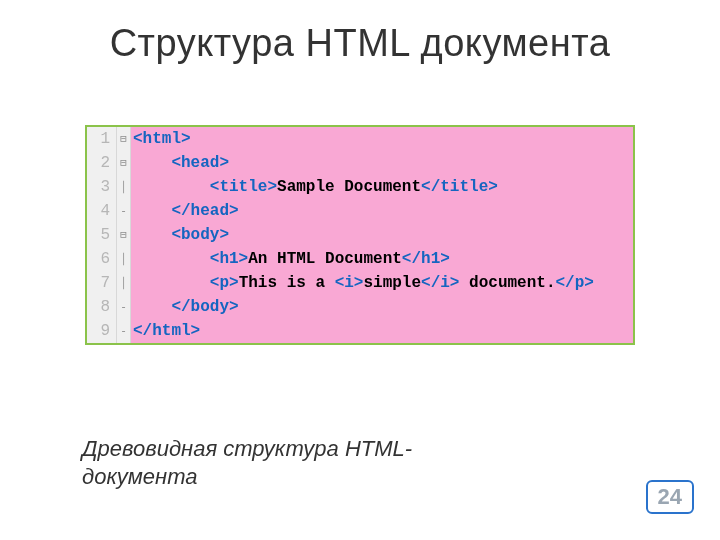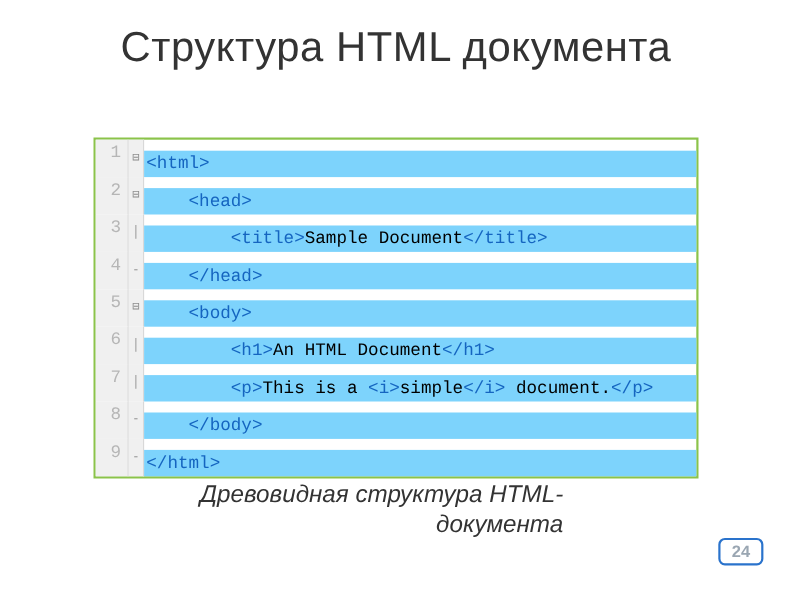--- a/index.html
+++ b/index.html
@@ -49,48 +49,46 @@
       align-items: center;
       justify-content: center;
       color: #8e8e8e;
       font-size: 11px;
       line-height: 1;
       user-select: none;
     }
     .code {
       flex: 1;
       padding-left: 2px;
-      background: #7dd3fc;
+      background: #f9a8d4;
       white-space: pre;
-      font-weight: normal;
-      margin-top: 10px;
+      font-weight: bold;
     }
     .code .tag { color: #1565c0; }
     .code .txt { color: #000; }
     .caption {
       position: absolute;
       left: 82px;
       bottom: 50px;
       width: 430px;
       font-size: 22px;
       font-style: italic;
       color: #333;
       line-height: 1.25;
-      text-align: right;
     }
     .pagenum {
       position: absolute;
       right: 26px;
       bottom: 26px;
       border: 2px solid #2a73cc;
       border-radius: 6px;
       padding: 2px 10px;
       color: #9aa6b2;
       font-weight: bold;
-      font-size: 15px;
+      font-size: 22px;
     }
   </style>
 </head>
 <body>
 
 <h1 class="title">Структура HTML документа</h1>
 
 <div class="code-panel" id="code-panel">
     <div class="code-row">
       <div class="gutter">1</div>

